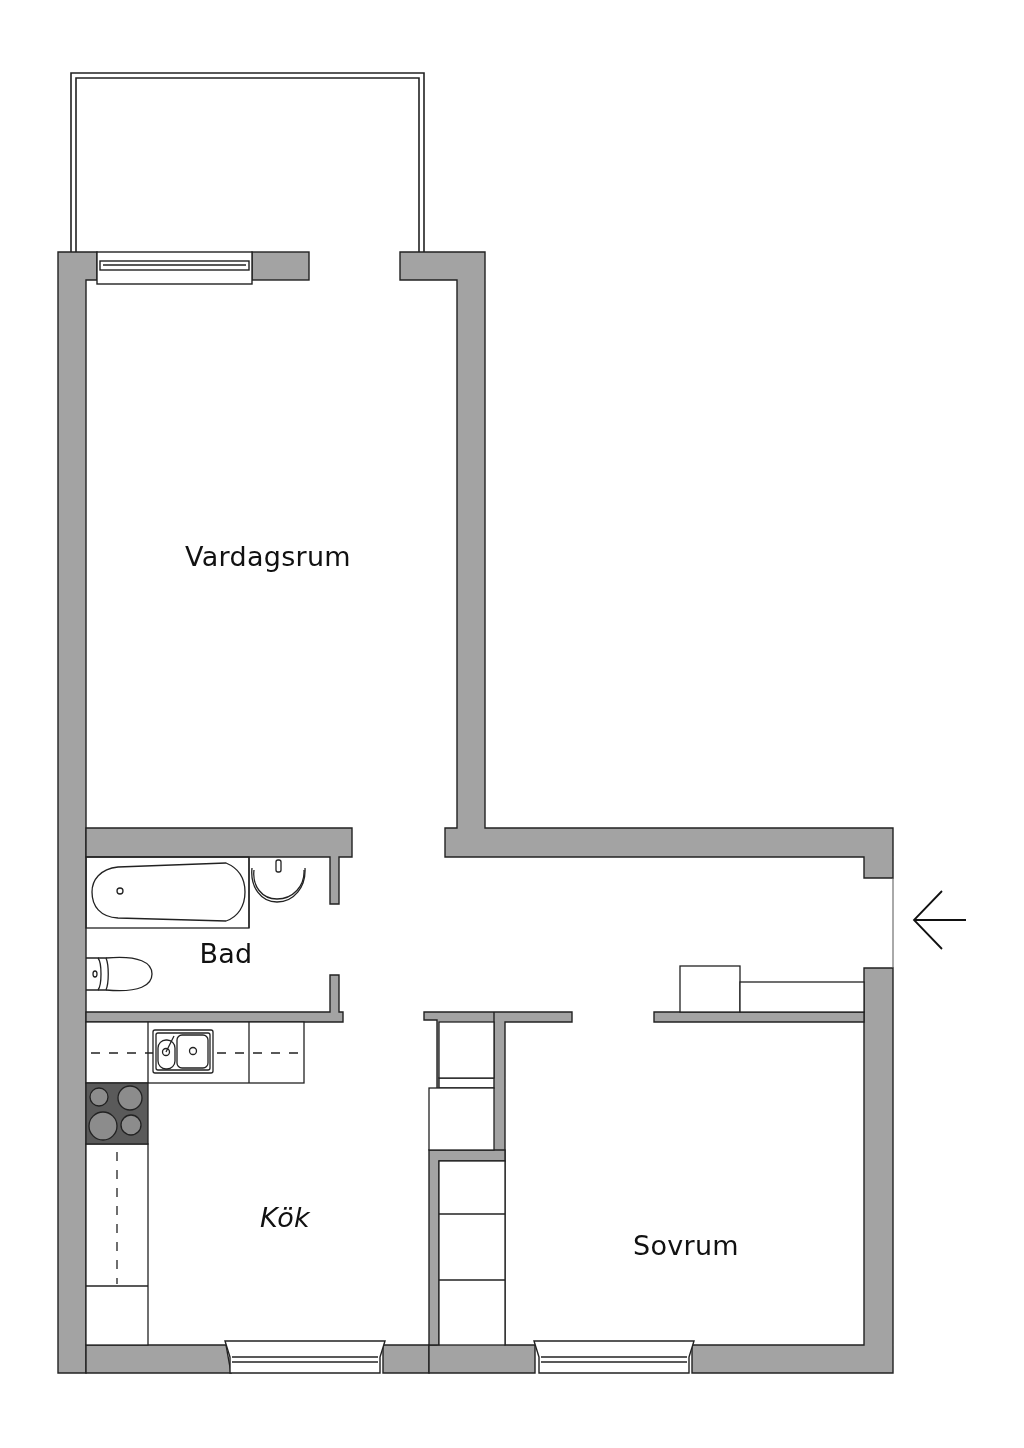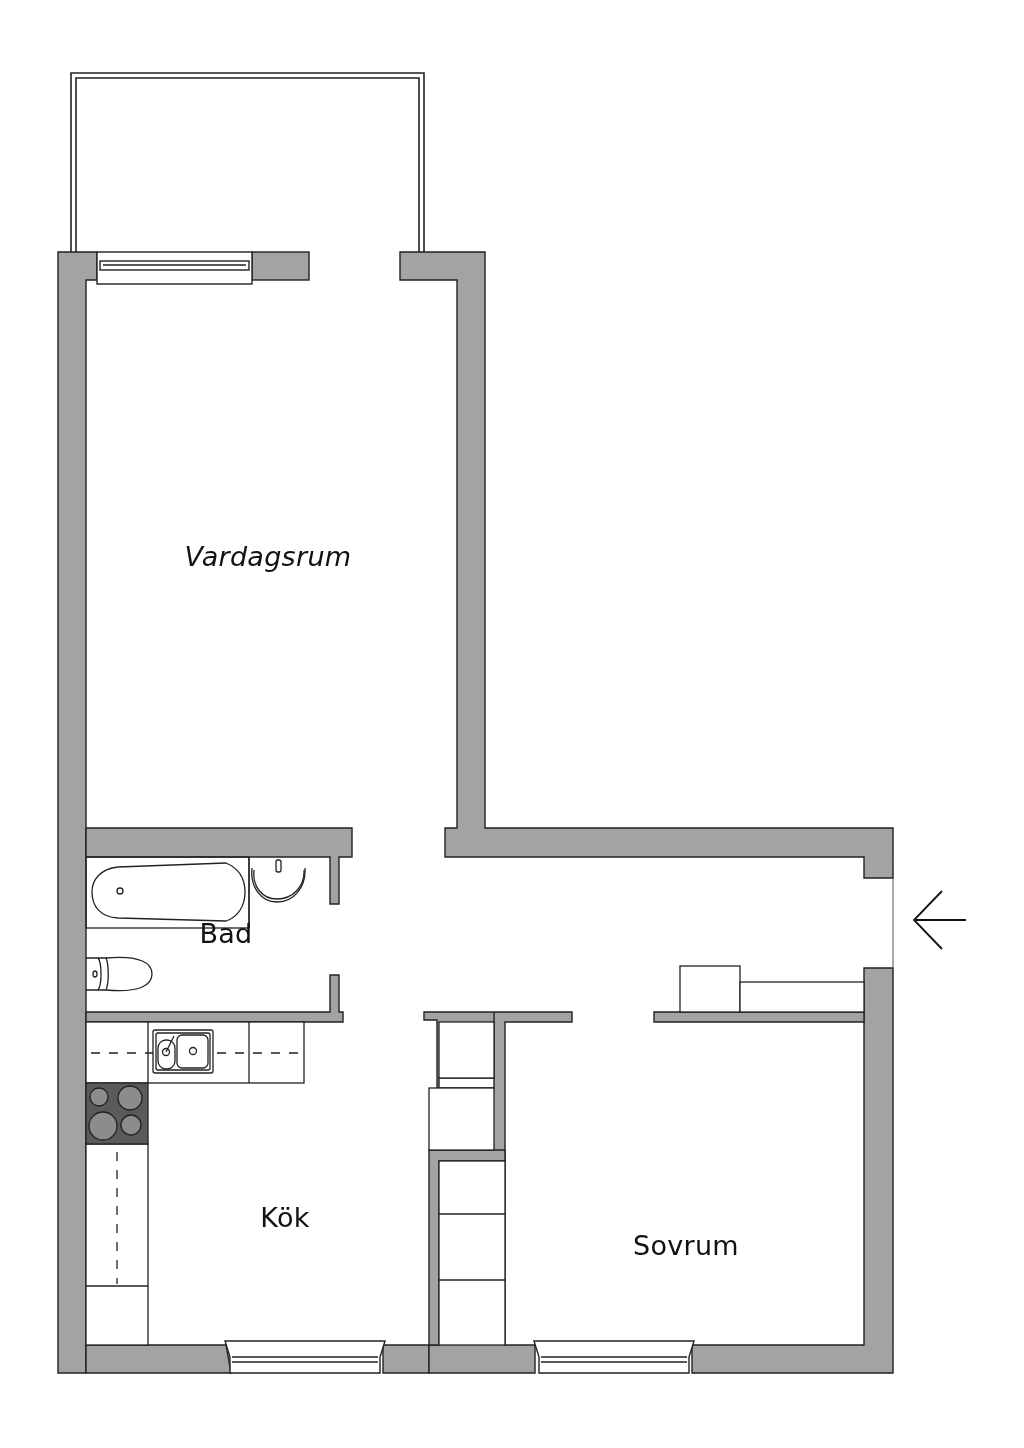--- a/index.html
+++ b/index.html
@@ -137,16 +137,16 @@
     <g>
       <rect x="439" y="1022" width="55" height="56"></rect>
       <rect x="429" y="1088" width="65" height="62"></rect>
       <rect x="439" y="1161" width="66" height="184"></rect>
       <line x1="439" y1="1214" x2="505" y2="1214"></line>
       <line x1="439" y1="1280" x2="505" y2="1280"></line>
     </g>
   </g>
 </svg>
 
-<div class="room-label" style="left:268px;top:556px;font-style:italic;">Vardagsrum</div>
-<div class="room-label" style="left:226px;top:933px;">Bad</div>
-<div class="room-label" style="left:285px;top:1217px;">Kök</div>
+<div class="room-label" style="left:268px;top:556px;">Vardagsrum</div>
+<div class="room-label" style="left:226px;top:953px;">Bad</div>
+<div class="room-label" style="left:285px;top:1217px;font-style:italic;">Kök</div>
 <div class="room-label" style="left:686px;top:1245px;">Sovrum</div>
 
 </body></html>

